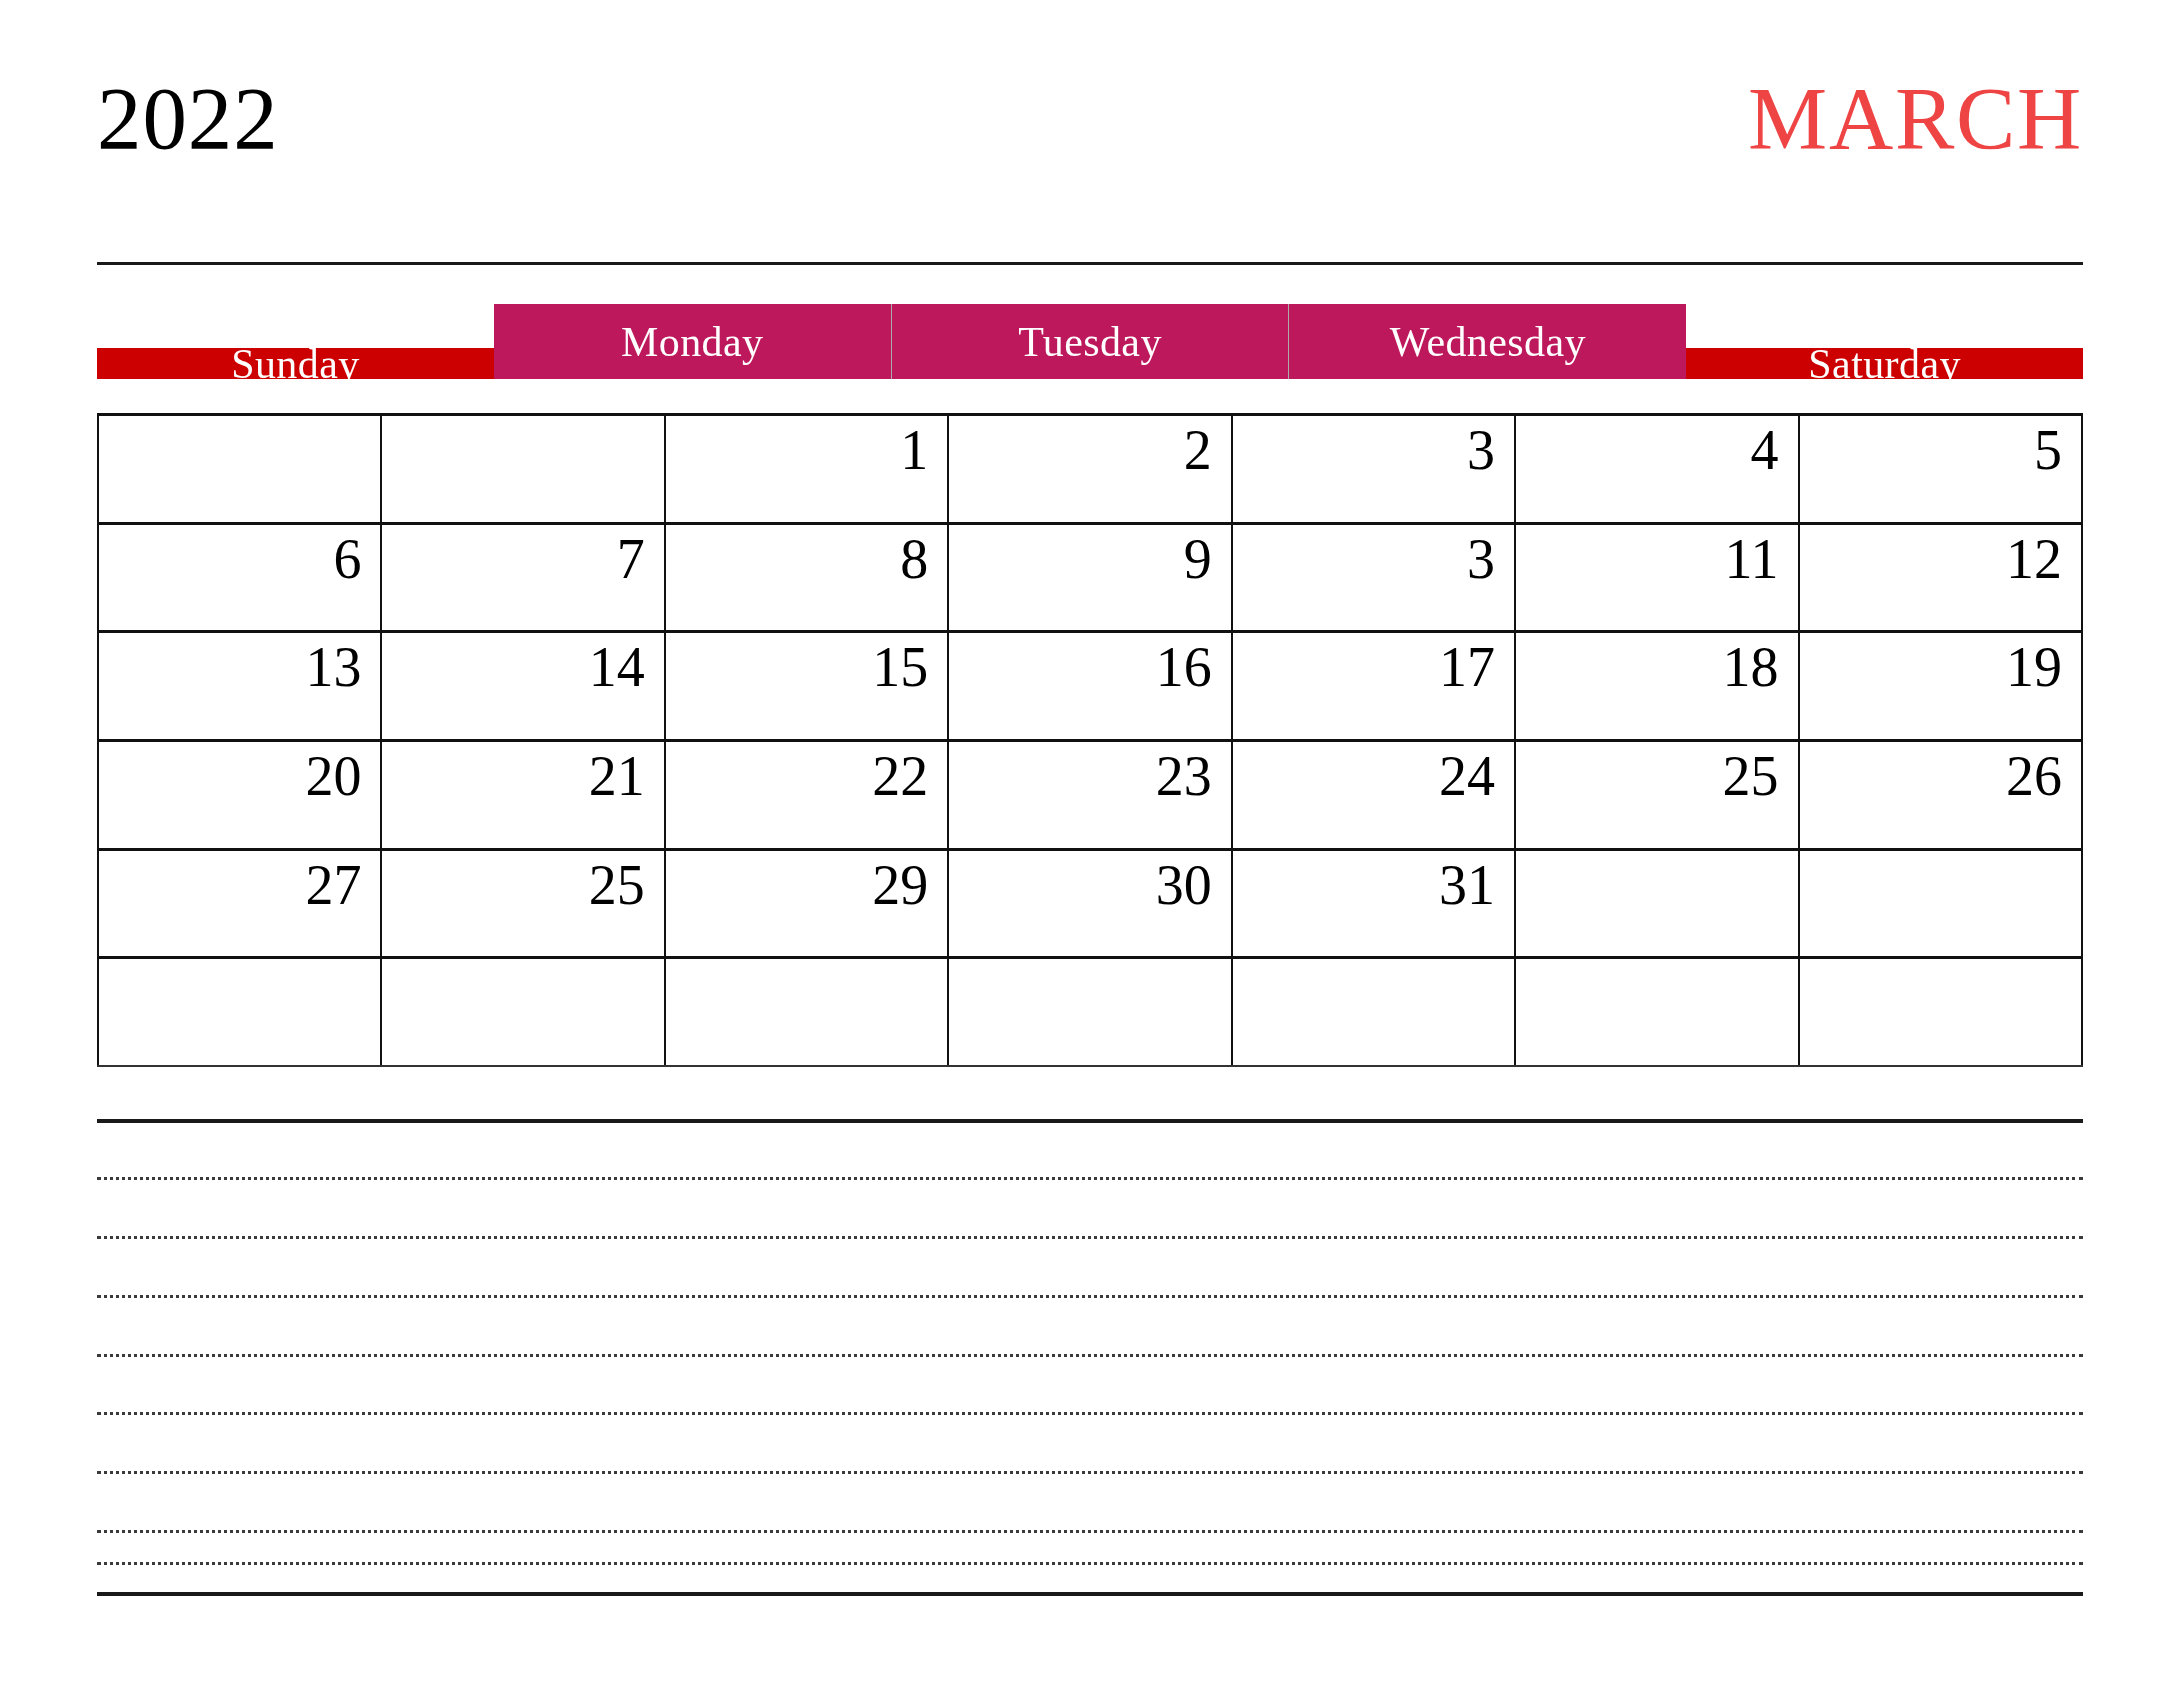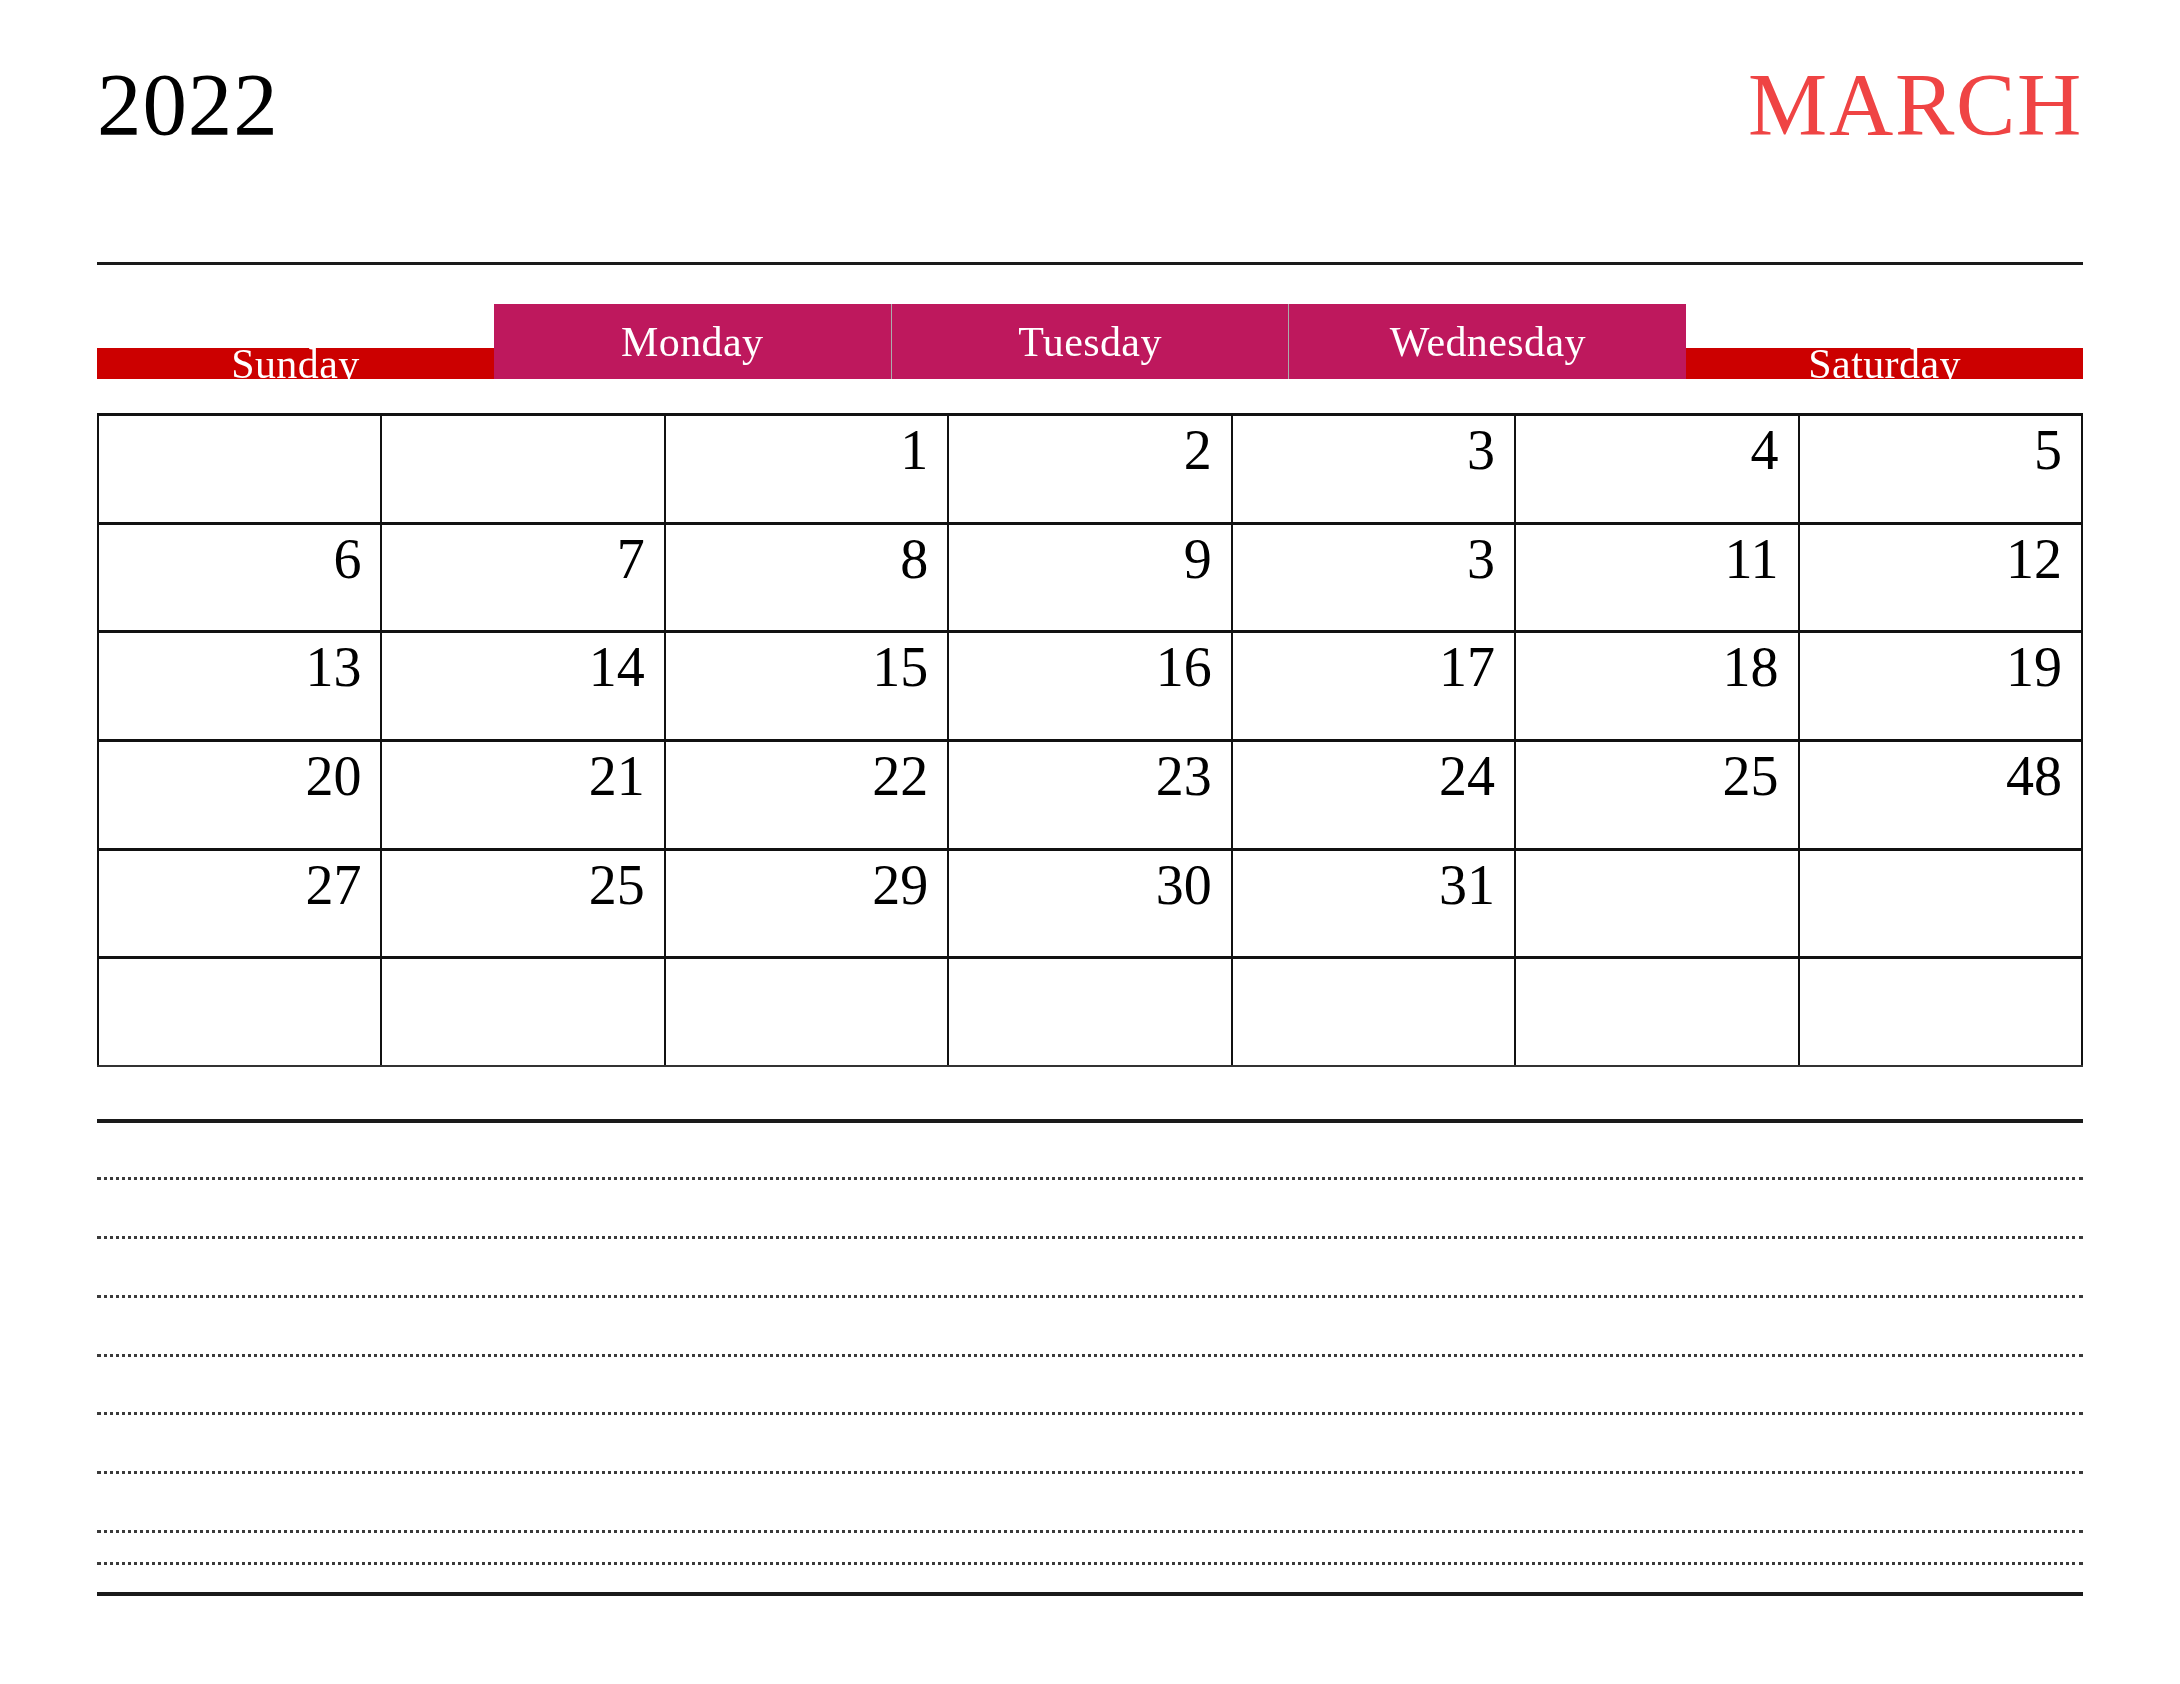--- a/index.html
+++ b/index.html
@@ -19,21 +19,21 @@
     position: relative;
     width: 2181px;
     height: 1685px;
     background: #ffffff;
   }
 
   
   .title-row {
     position: absolute;
     left: 97px;
-    top: 47px;
+    top: 61px;
     width: 1986px;
     height: 102px;
     display: flex;
     align-items: flex-end;
     justify-content: space-between;
   }
   .year-title {
     font-family: "Liberation Serif", "DejaVu Serif", serif;
     font-size: 89px;
     line-height: 1;
@@ -247,21 +247,21 @@
         <div class="day-cell">
           <span class="day-number">23</span>
         </div>
         <div class="day-cell">
           <span class="day-number">24</span>
         </div>
         <div class="day-cell">
           <span class="day-number">25</span>
         </div>
         <div class="day-cell">
-          <span class="day-number">48</span>
+          <span class="day-number">26</span>
         </div>
       </div>
       <div class="week-row">
         <div class="day-cell">
           <span class="day-number">27</span>
         </div>
         <div class="day-cell">
           <span class="day-number">25</span>
         </div>
         <div class="day-cell">

